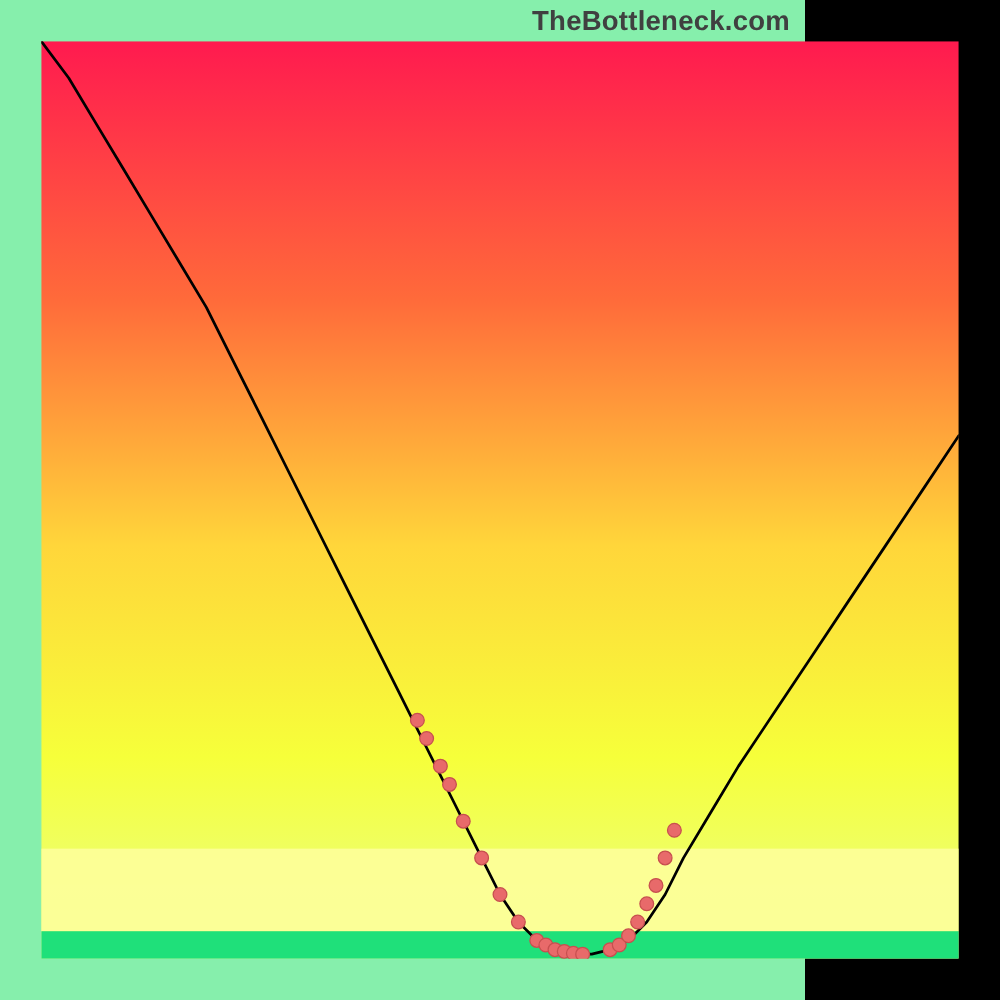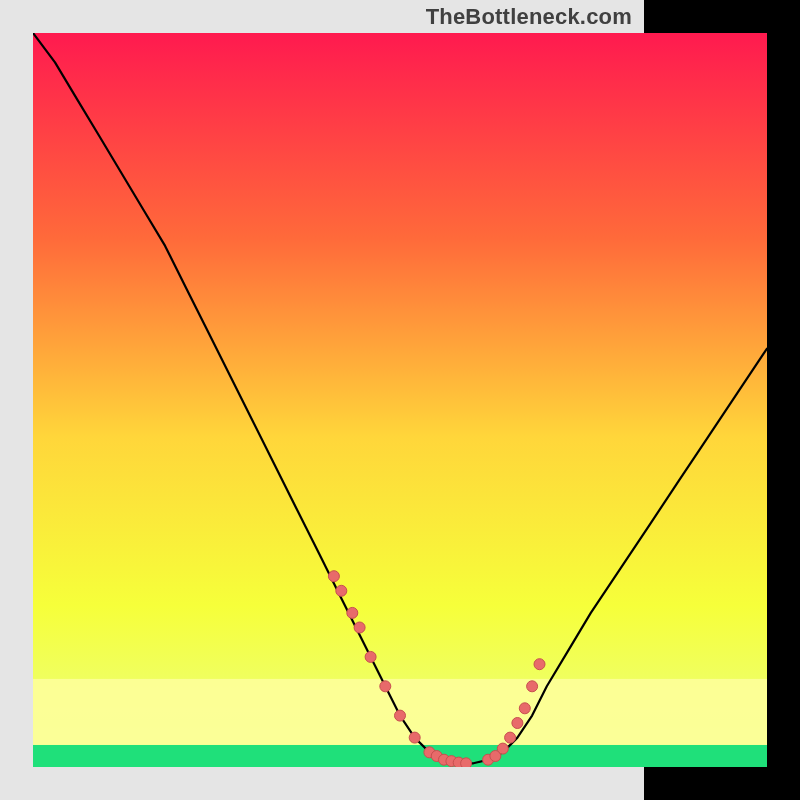--- a/index.html
+++ b/index.html
@@ -8,21 +8,21 @@
     width: 800px;
     height: 800px;
     background: #000;
     font-family: Arial, Helvetica, sans-serif;
     overflow: hidden;
   }
   .frame {
     position: relative;
     width: 644px;
     height: 800px;
-    background: #e5e5e5;
+    background: #86efac;
   }
   .watermark {
     position: absolute;
     top: 4px;
     right: 12px;
     color: #404040;
     font-size: 22px;
     font-weight: 600;
     letter-spacing: 0.2px;
     user-select: none;

